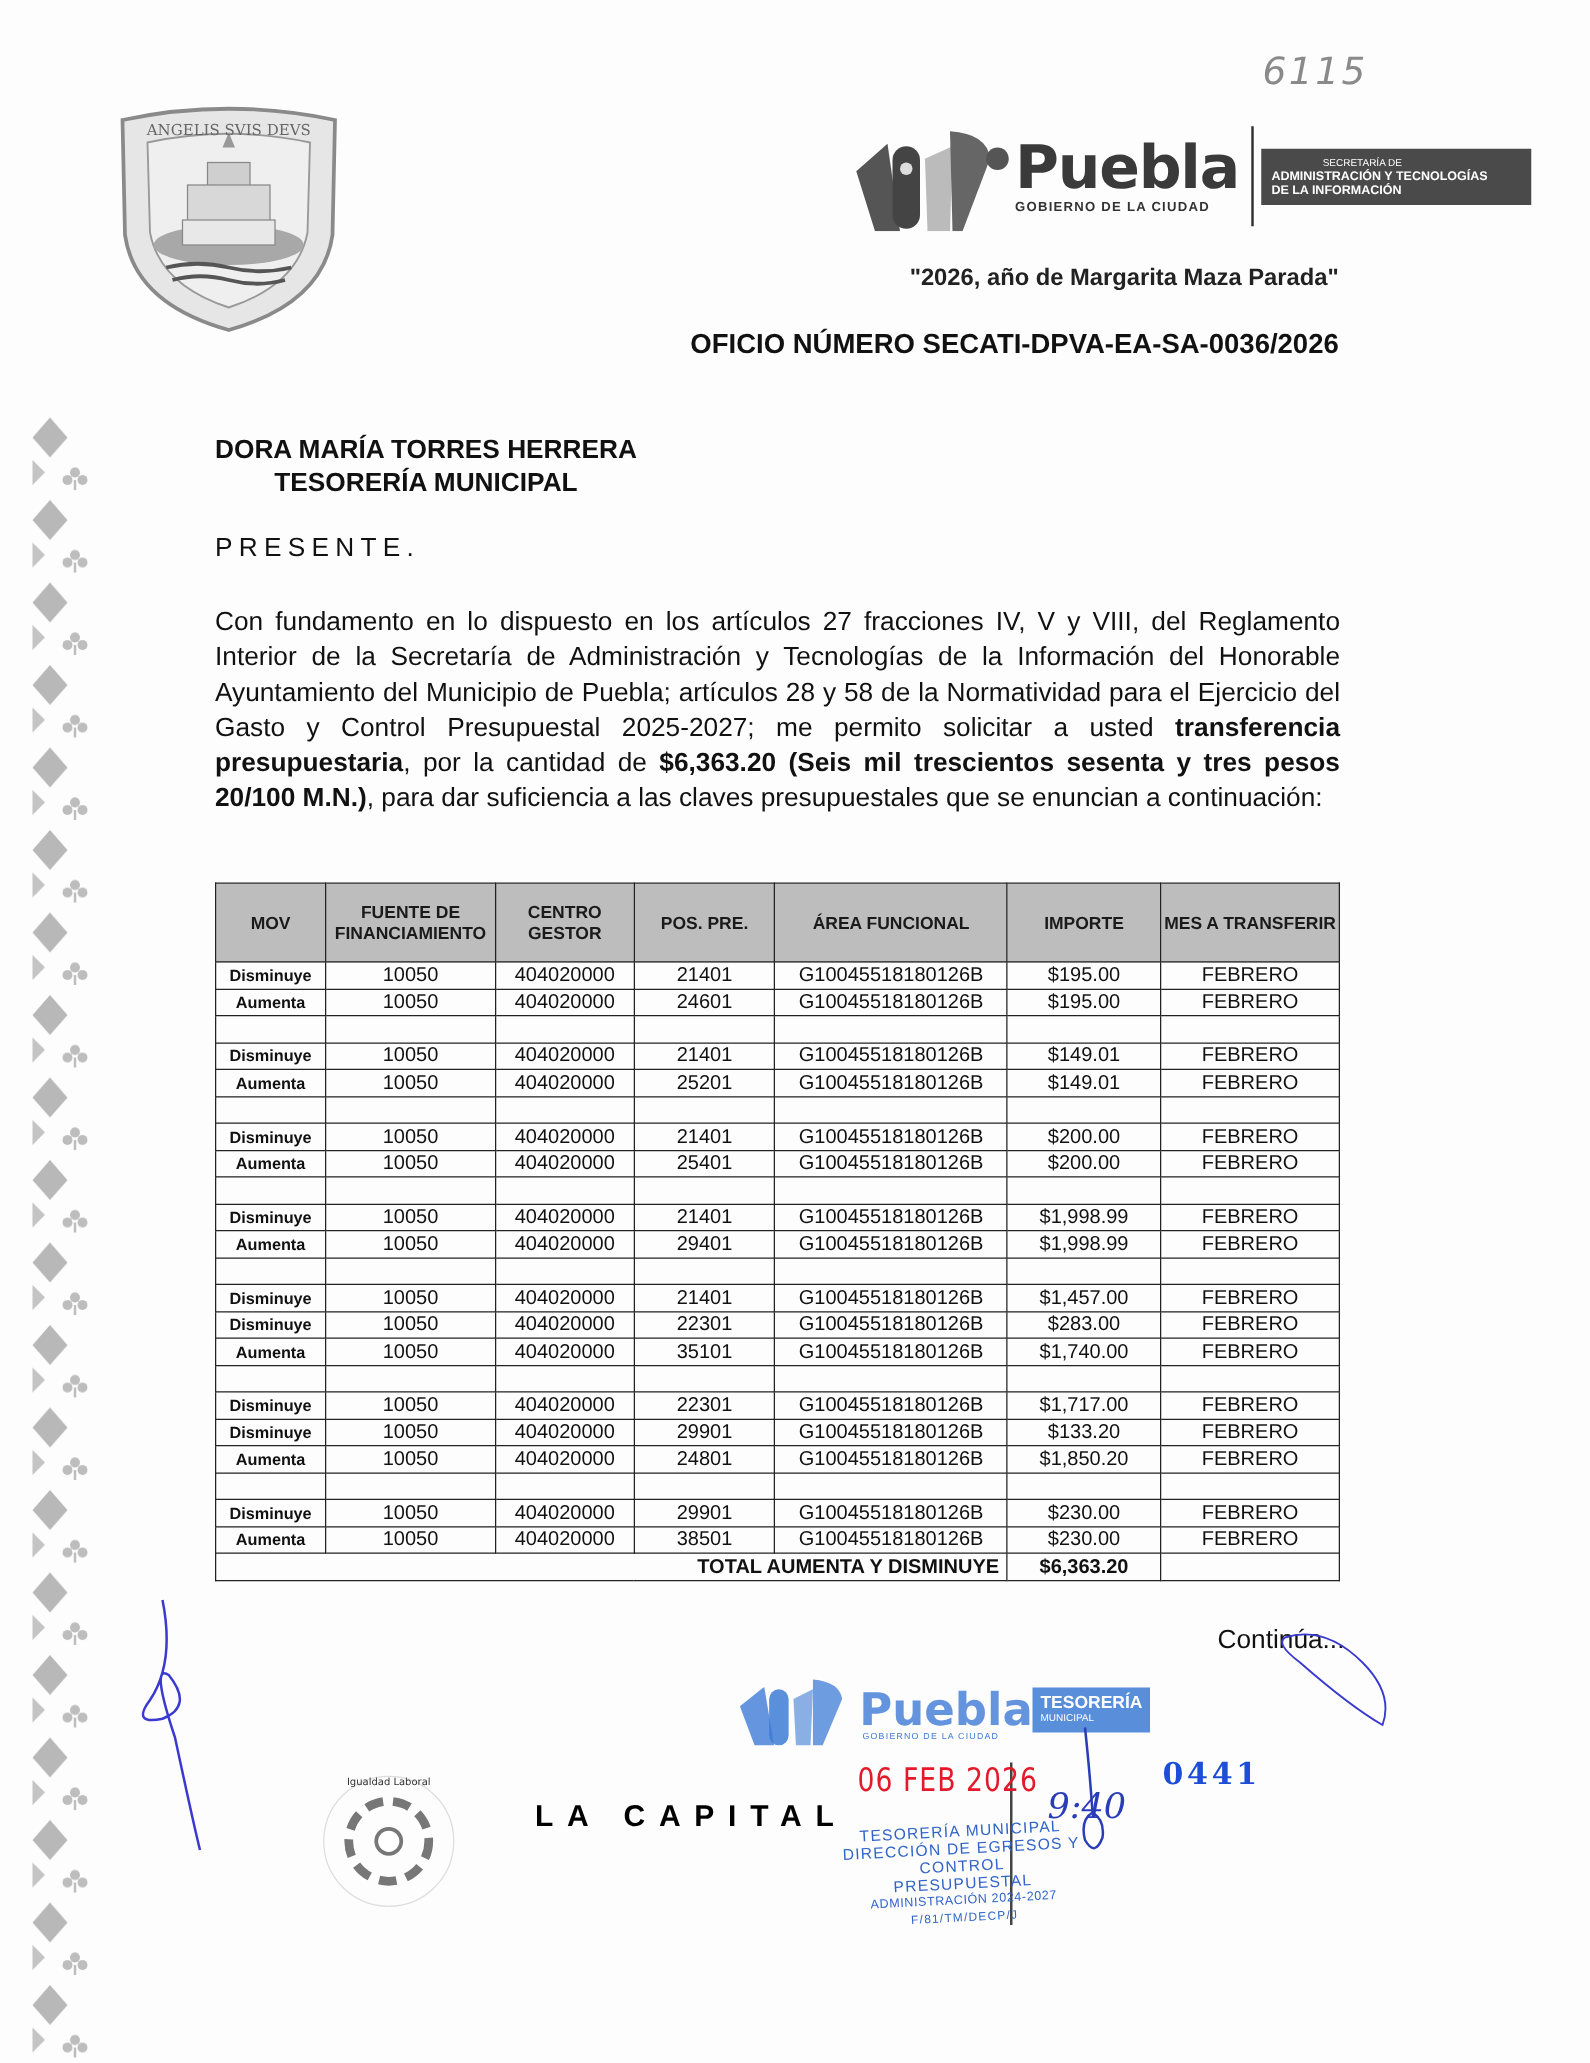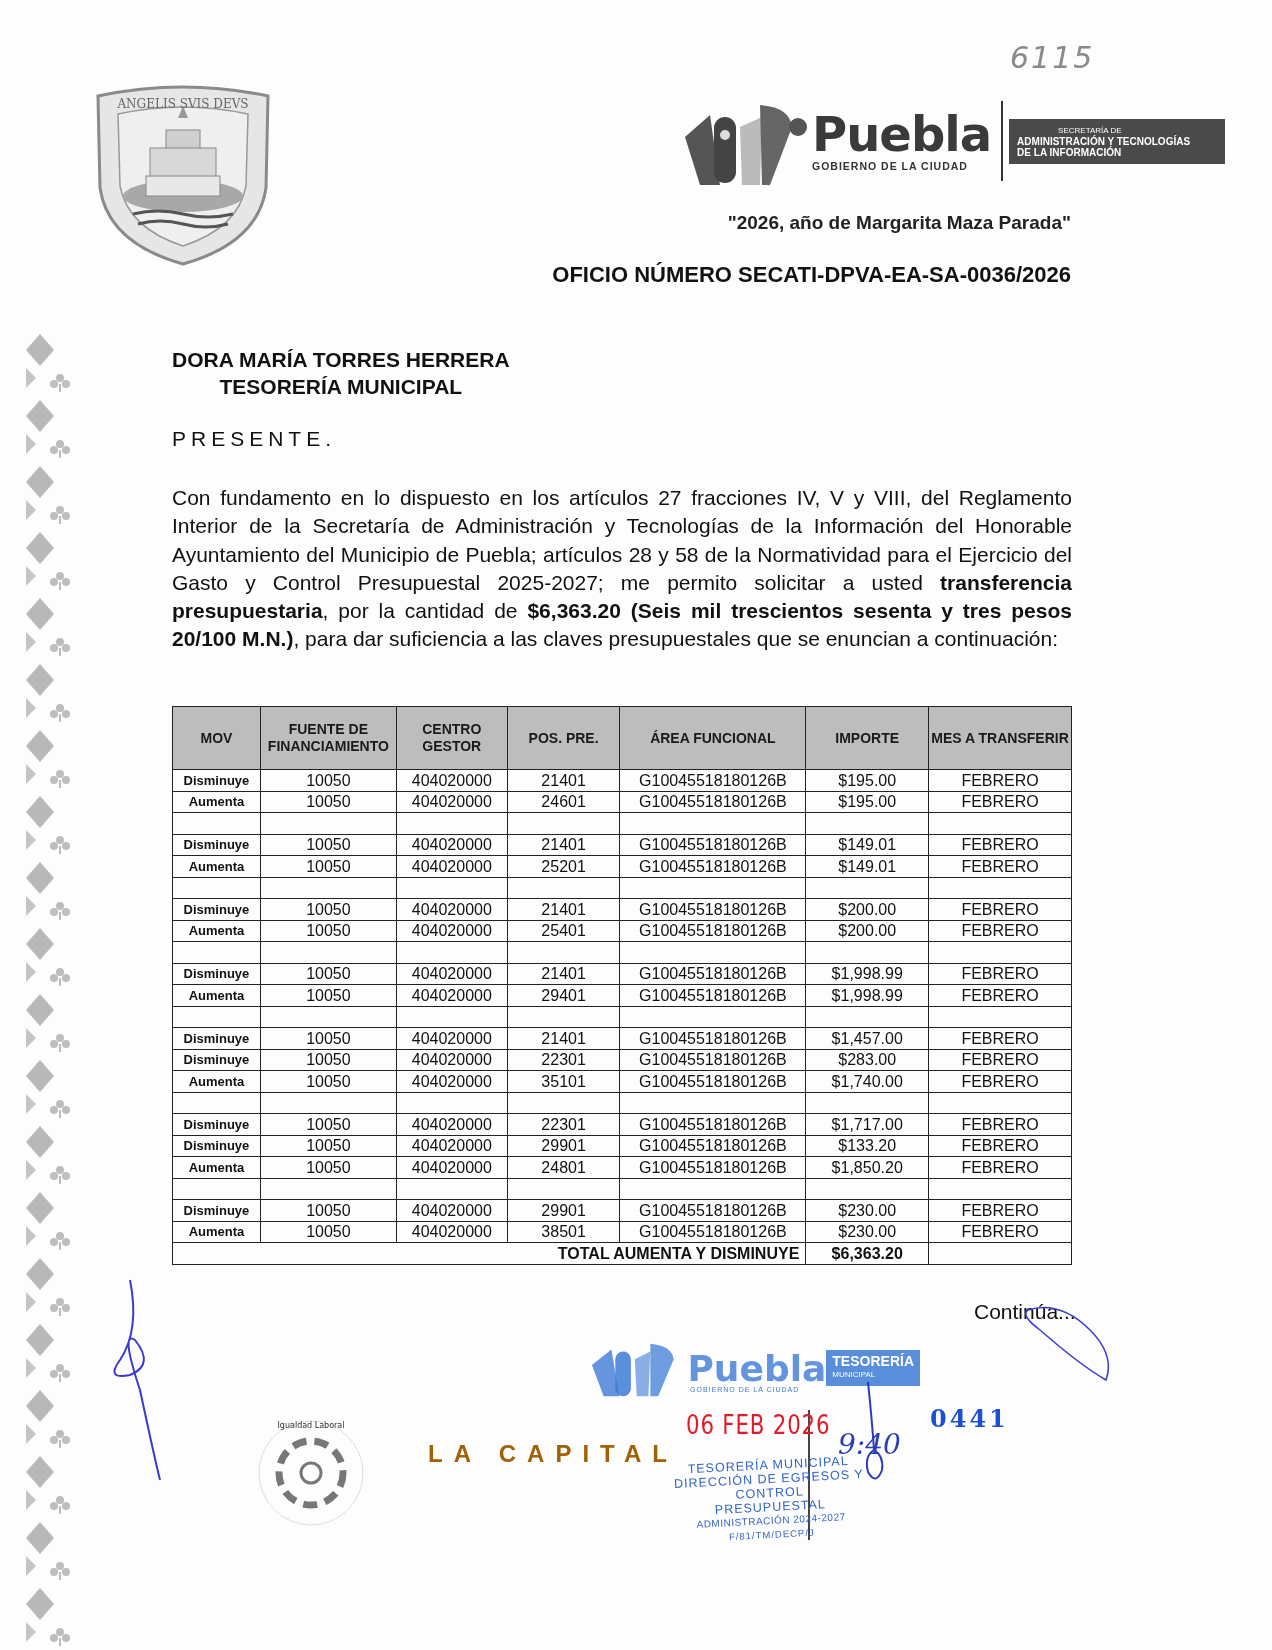--- a/index.html
+++ b/index.html
@@ -58,21 +58,21 @@
 
   .stamp-date { left: 686px; top: 1410px; font-family: "DejaVu Sans", sans-serif; font-size: 26px; color: #e21a2a; transform: scaleX(0.82); transform-origin: left; letter-spacing: 1px; }
   .stamp-folio { left: 930px; top: 1404px; font-family: "DejaVu Serif", serif; font-weight: bold; font-size: 24px; color: #1d4ed8; letter-spacing: 3px; }
   .stamp-time { left: 838px; top: 1428px; font-family: "DejaVu Serif", serif; font-style: italic; font-size: 28px; color: #2a3db8; }
   .stamp-lines { left: 640px; top: 1458px; width: 260px; text-align: center; font-size: 12.5px; color: #3064c8; line-height: 14px; transform: rotate(-3deg); letter-spacing: 1px; }
   .stamp-lines .s4 { font-size: 10px; letter-spacing: .5px; }
   .stamp-lines .s5 { font-size: 9.5px; }
   .stamp-vline { left: 808px; top: 1410px; width: 2px; height: 130px; background: #444; }
 
   .capital { left: 398px; top: 1440px; }
-  .capital .c1 { font-size: 24px; font-weight: bold; letter-spacing: 11px; color: #a16207; padding-left: 30px; }
+  .capital .c1 { font-size: 24px; font-weight: bold; letter-spacing: 11px; color: #000000; padding-left: 30px; }
   .capital .c2 { font-size: 44px; font-weight: 900; letter-spacing: 1px; color: #222; line-height: 40px; font-family: "DejaVu Sans", sans-serif; }
 
   .seal { left: 252px; top: 1414px; width: 118px; height: 118px; }
 </style>
 </head>
 <body>
 
 <svg class="abs border-strip" viewBox="0 0 80 1320" preserveAspectRatio="none">
   <defs>
     <pattern id="bp" x="0" y="0" width="80" height="66" patternUnits="userSpaceOnUse">

